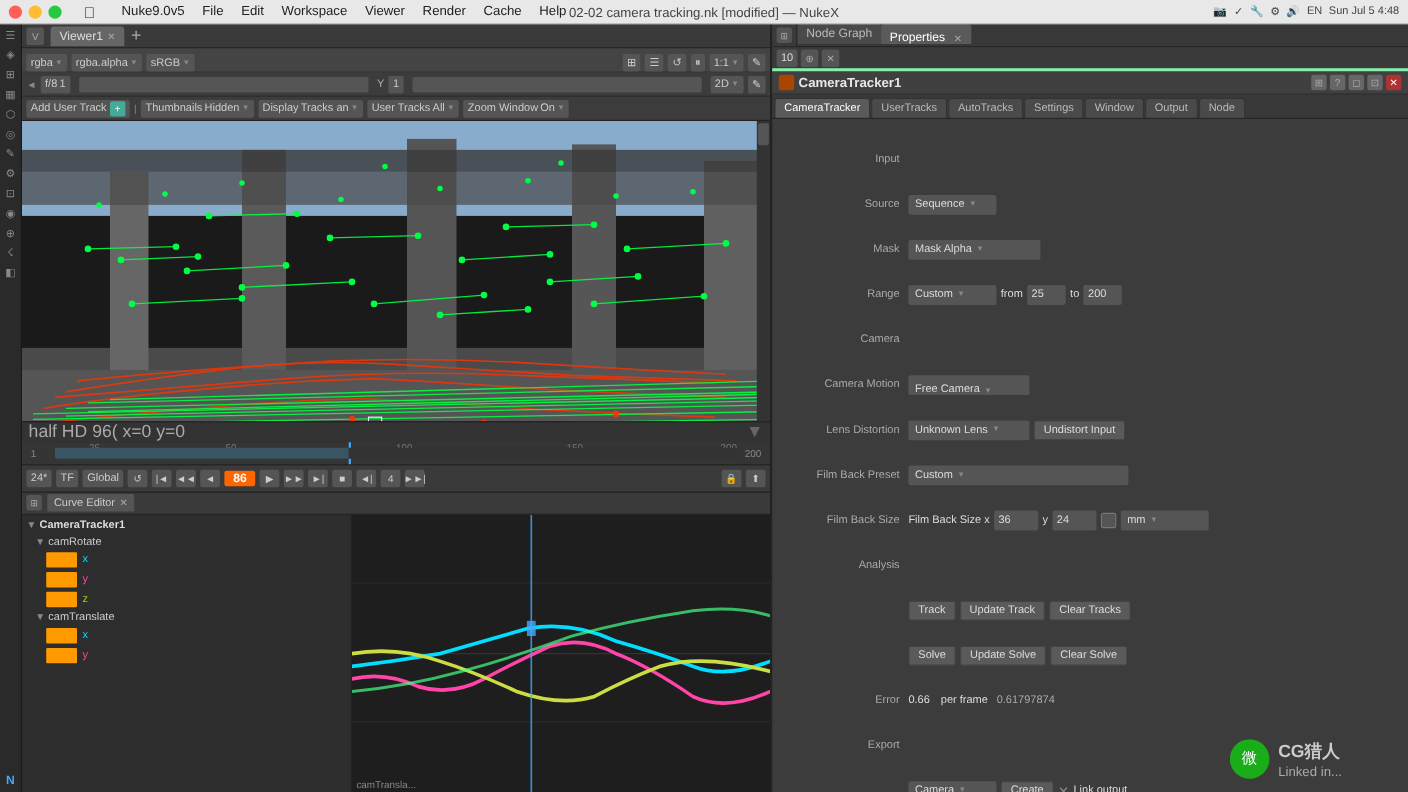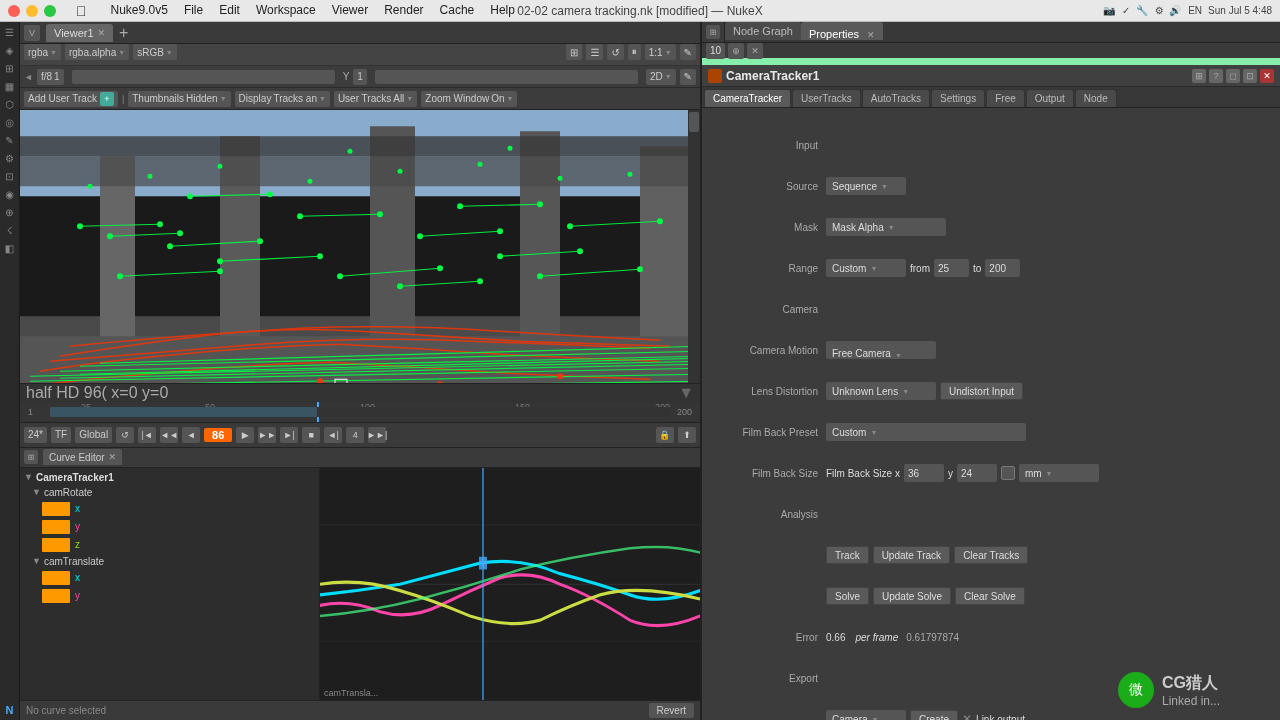--- a/index.html
+++ b/index.html
@@ -102,21 +102,21 @@
       color: #ddd;
     }
     .viewer-tab.active {
       background: #666;
     }
 
     .viewer-controls {
       height: 22px;
       background: #444;
       display: flex;
-      align-items: flex-start;
+      align-items: flex-end;
       padding: 0 4px;
       gap: 4px;
       border-bottom: 1px solid #333;
     }
     .ctrl-btn {
       height: 16px;
       background: #555;
       border-radius: 2px;
       padding: 0 4px;
       font-size: 10px;
@@ -307,21 +307,21 @@
       cursor: pointer;
     }
 
     .right-toolbar {
       height: 22px;
       background: #3a3a3a;
       display: flex;
       align-items: center;
       padding: 0 4px;
       gap: 3px;
-      border-bottom: 7px solid #86efac;
+      border-bottom: 3px solid #86efac;
     }
 
     
     .props-header {
       height: 22px;
       background: #404040;
       display: flex;
       align-items: center;
       padding: 0 6px;
       gap: 4px;
@@ -868,24 +868,20 @@
 
             <line x1="163" y1="0" x2="163" y2="110" stroke="#44aaff" stroke-width="1.5" opacity="0.8"></line>
 
             <rect x="159" y="42" width="8" height="6" fill="#44aaff" opacity="0.8"></rect>
           </svg>
           
           <div style="position:absolute;bottom:2px;left:4px;font-size:9px;color:#888;">camTransla...</div>
         </div>
       </div>
 
-      <div class="curve-status">
-        <span>No curve selected</span>
-        <div class="revert-btn">Revert</div>
-      </div>
     </div>
   </div>
 
   <div class="right-panel">
 
     <div style="display:flex;height:22px;background:#383838;border-bottom:1px solid #222;">
 
       <div style="display:flex;align-items:center;padding:0 4px;gap:3px;border-right:1px solid #222;background:#3a3a3a;">
         <div style="width:14px;height:14px;background:#555;border-radius:2px;font-size:8px;color:#aaa;display:flex;align-items:center;justify-content:center;">⊞</div>
       </div>
@@ -914,21 +910,21 @@
         <div style="width:14px;height:14px;background:#666;border-radius:2px;display:flex;align-items:center;justify-content:center;font-size:9px;color:#aaa;">⊡</div>
         <div style="width:14px;height:14px;background:#aa3333;border-radius:2px;display:flex;align-items:center;justify-content:center;font-size:9px;color:white;">✕</div>
       </div>
     </div>
 
     <div class="props-tabs">
       <div class="props-tab active">CameraTracker</div>
       <div class="props-tab">UserTracks</div>
       <div class="props-tab">AutoTracks</div>
       <div class="props-tab">Settings</div>
-      <div class="props-tab">Free</div>
+      <div class="props-tab">Window</div>
       <div class="props-tab">Output</div>
       <div class="props-tab">Node</div>
     </div>
 
     <div class="props-body">
 
       <div class="prop-row">
         <div class="prop-label">Input</div>
         <div class="prop-value"></div>
       </div>
@@ -1040,21 +1036,21 @@
           <div class="prop-btn">Solve</div>
           <div class="prop-btn">Update Solve</div>
           <div class="prop-btn">Clear Solve</div>
         </div>
       </div>
 
       <div class="prop-row">
         <div class="prop-label">Error</div>
         <div class="prop-value">
           <span class="prop-text">0.66</span>
-          <span class="prop-text" style="margin-left:6px;font-style:italic;">per frame</span>
+          <span class="prop-text" style="margin-left:6px;">per frame</span>
           <span class="prop-text" style="margin-left:4px;color:#aaa;">0.61797874</span>
         </div>
       </div>
 
       <div class="prop-row">
         <div class="prop-label">Export</div>
         <div class="prop-value"></div>
       </div>
       <div class="prop-row">
         <div class="prop-label"></div>

